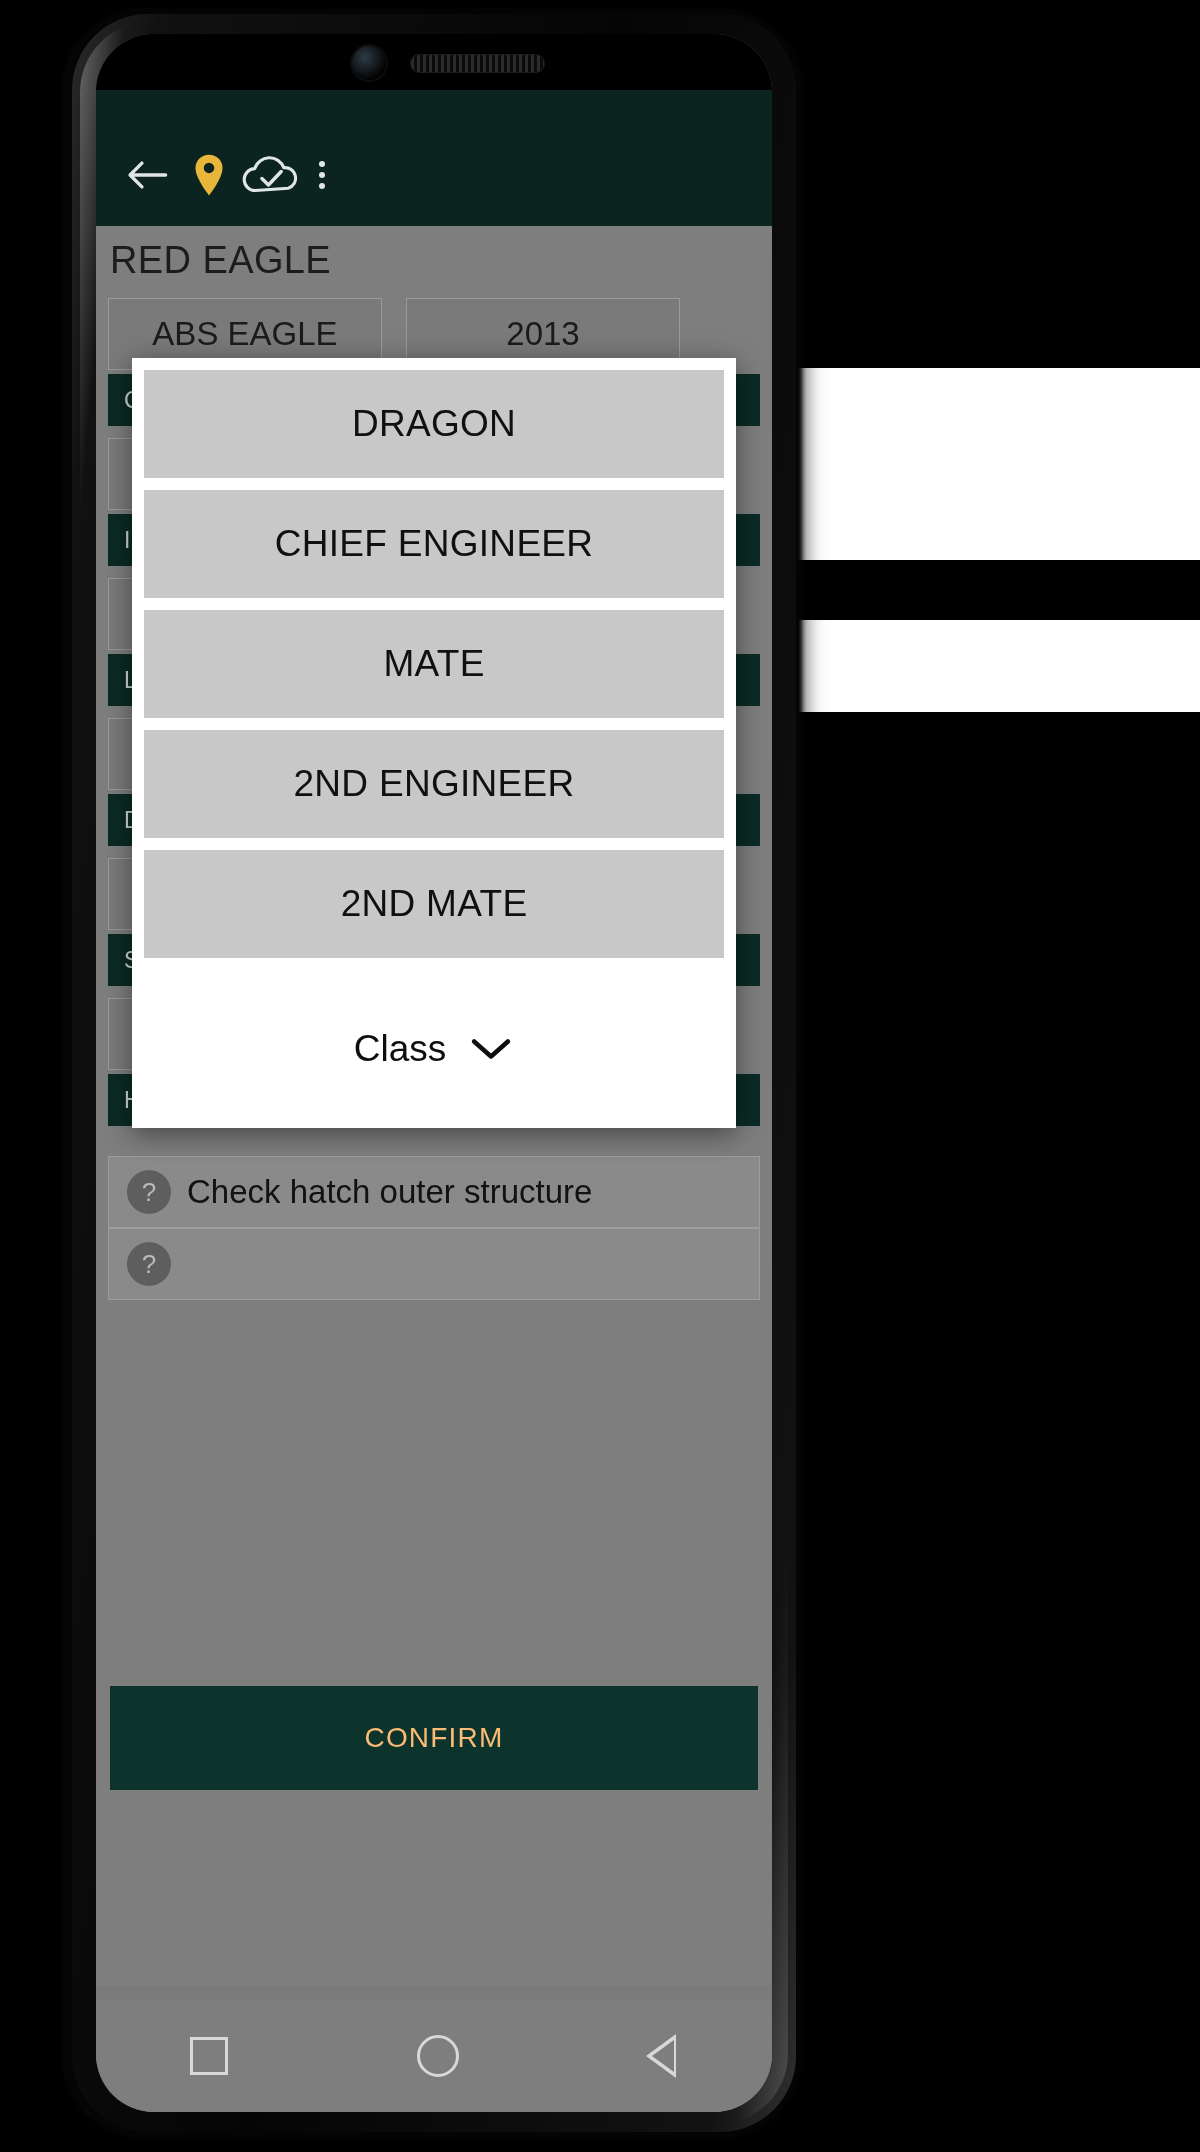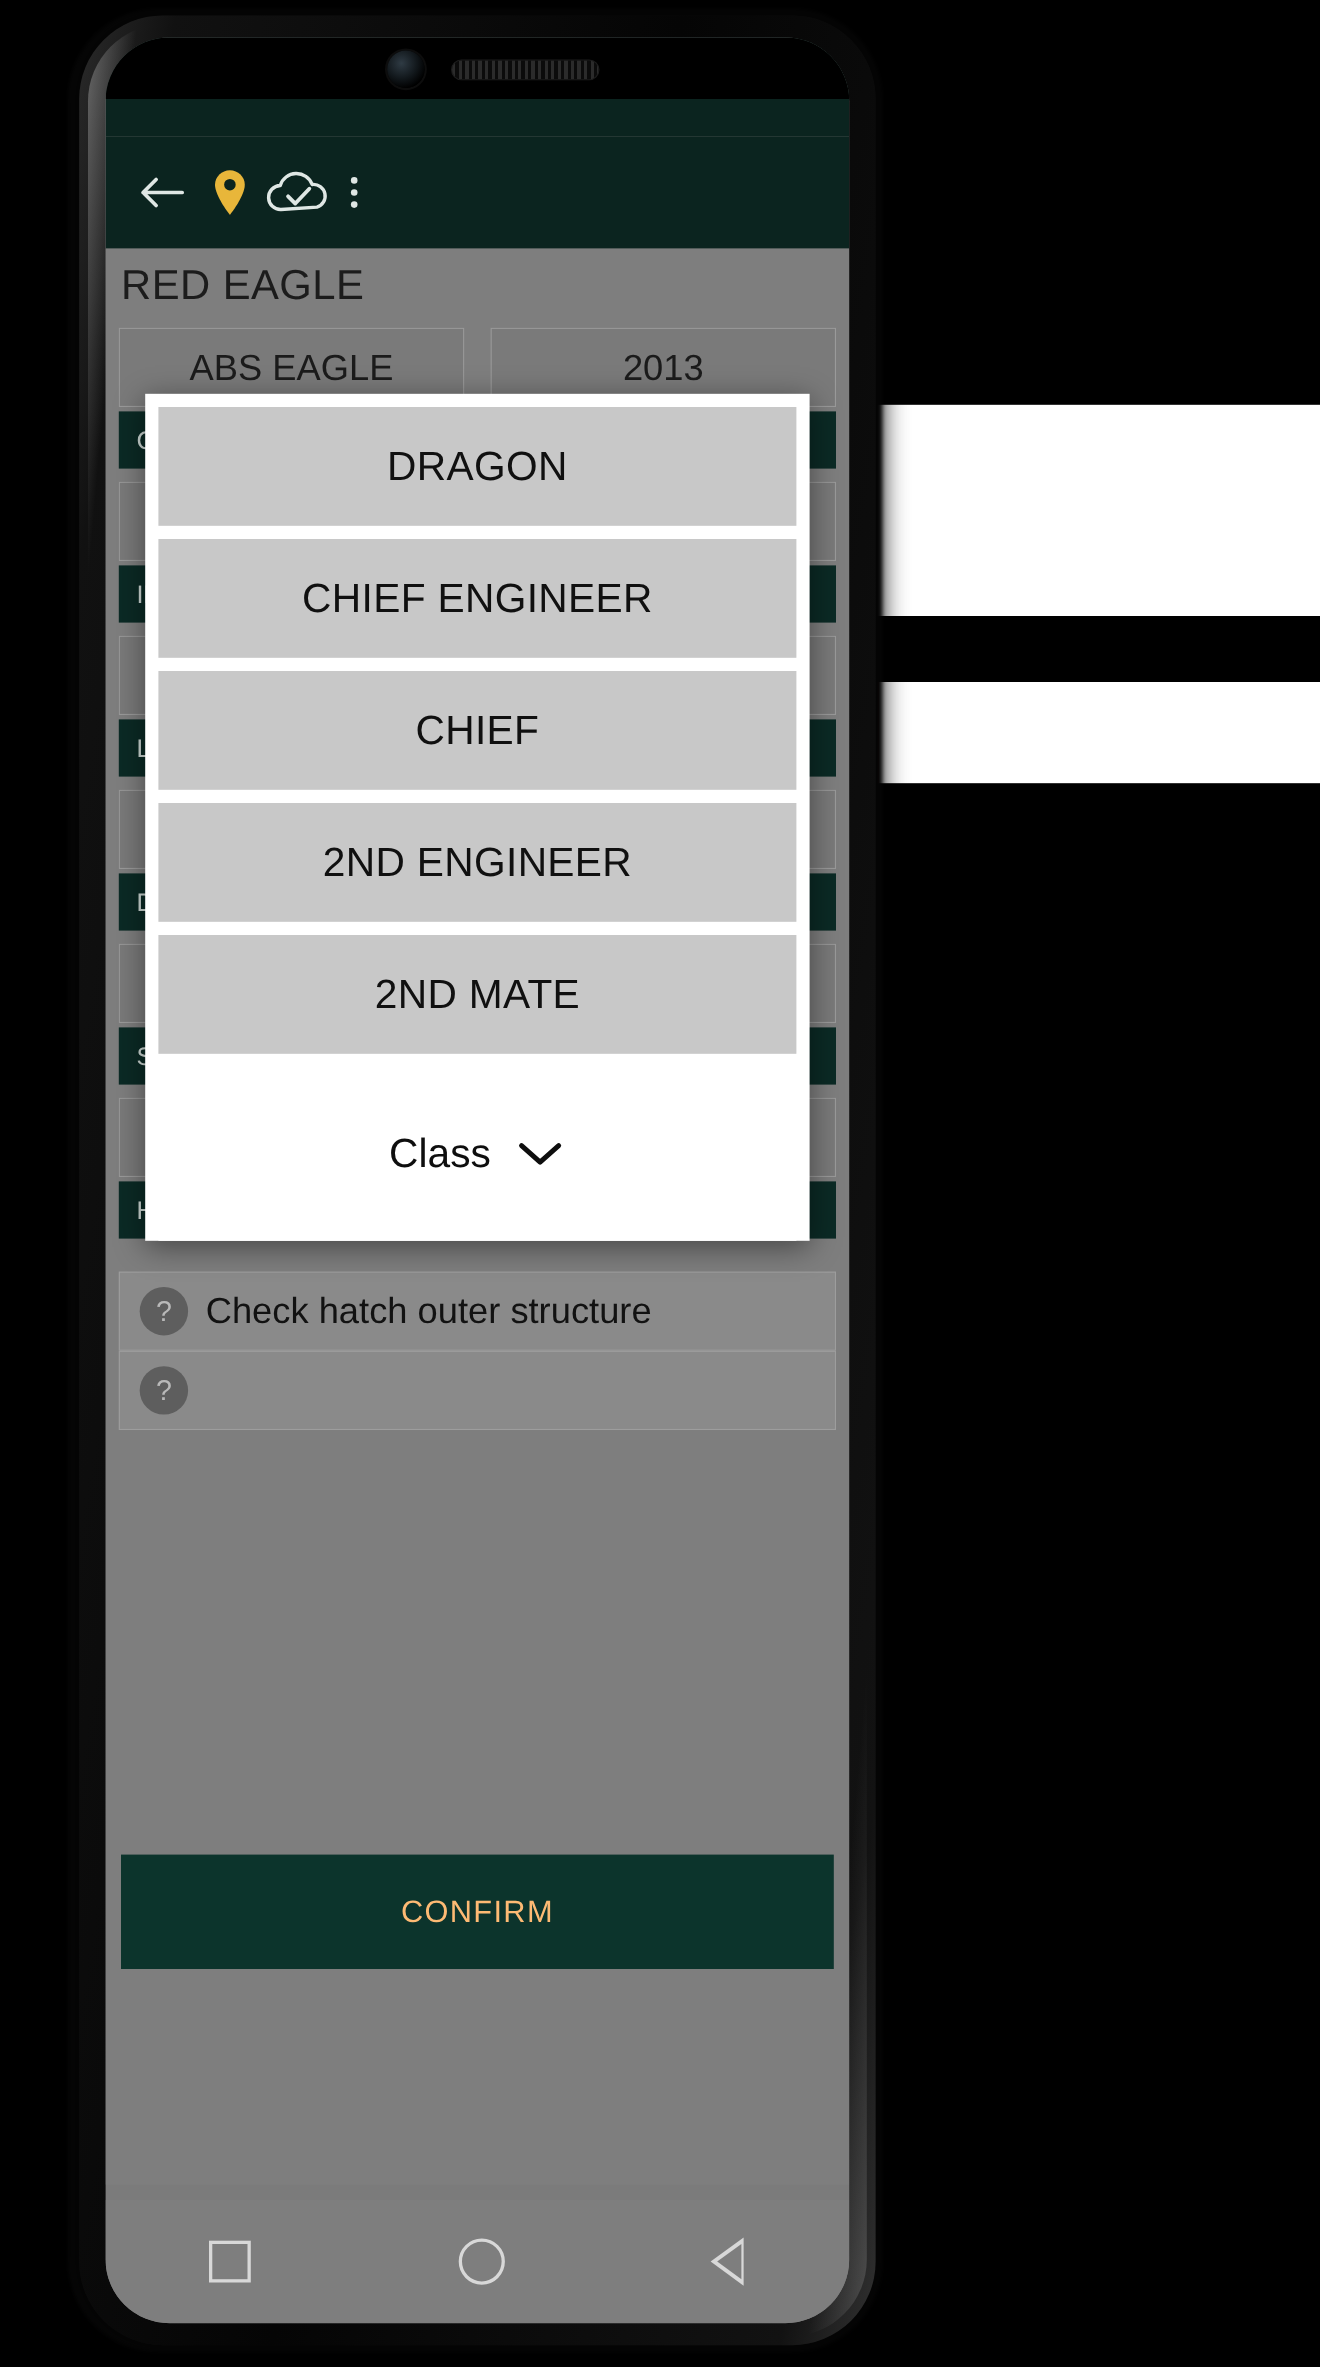--- a/index.html
+++ b/index.html
@@ -99,21 +99,21 @@
   
   #content{
     position:absolute; left:0; top:192px; width:676px; height:1760px;
     background:#7e7e7e;
   }
   #vessel-name{
     position:absolute; left:0; top:0; width:676px; height:68px;
     display:flex; align-items:center; padding-left:14px;
     font-size:38px; color:#1c1c1c; letter-spacing:.4px;
   }
-  .field-row{ position:absolute; left:12px; width:652px; display:flex; gap:24px; }
+  .field-row{ position:absolute; left:12px; width:572px; display:flex; gap:24px; }
   .field-box{
     flex:1; height:72px; border:1px solid #9a9a9a; background:#7a7a7a;
     display:flex; align-items:center; justify-content:center;
     font-size:33px; color:#1b1b1b;
   }
   .field-label{
     flex:1; height:52px; background:#0b2a25; color:#cfd9d6;
     display:flex; align-items:center; padding-left:16px; font-size:23px;
     overflow:hidden; white-space:nowrap;
   }
@@ -332,21 +332,21 @@
       <div class="check-row" style="top:1002px">
         <span class="q-badge">?</span>
       </div>
     </div>
 
     <div id="confirm-btn">CONFIRM</div>
 
     <div id="dialog">
       <div class="opt">DRAGON</div>
       <div class="opt">CHIEF ENGINEER</div>
-      <div class="opt">CHIEF</div>
+      <div class="opt">MATE</div>
       <div class="opt">2ND ENGINEER</div>
       <div class="opt">2ND MATE</div>
       <div id="more-row">
         <span id="more-label">Class</span>
         <svg width="46" height="30" viewBox="0 0 24 16">
           <path d="M3 4 L12 12 L21 4" stroke="#0e0e0e" stroke-width="2.4" fill="none" stroke-linecap="round" stroke-linejoin="round"></path>
         </svg>
       </div>
     </div>
 

